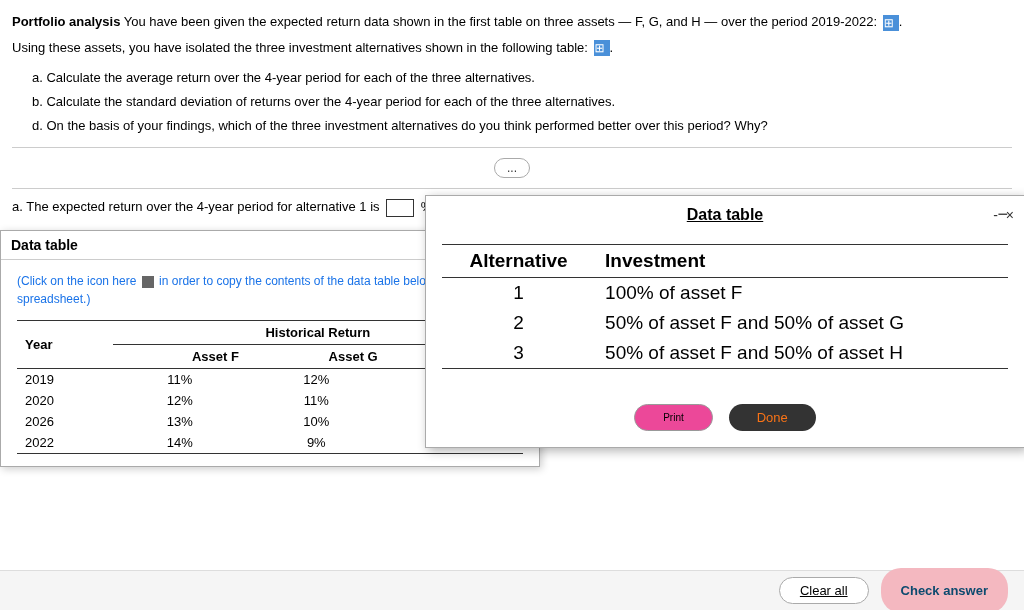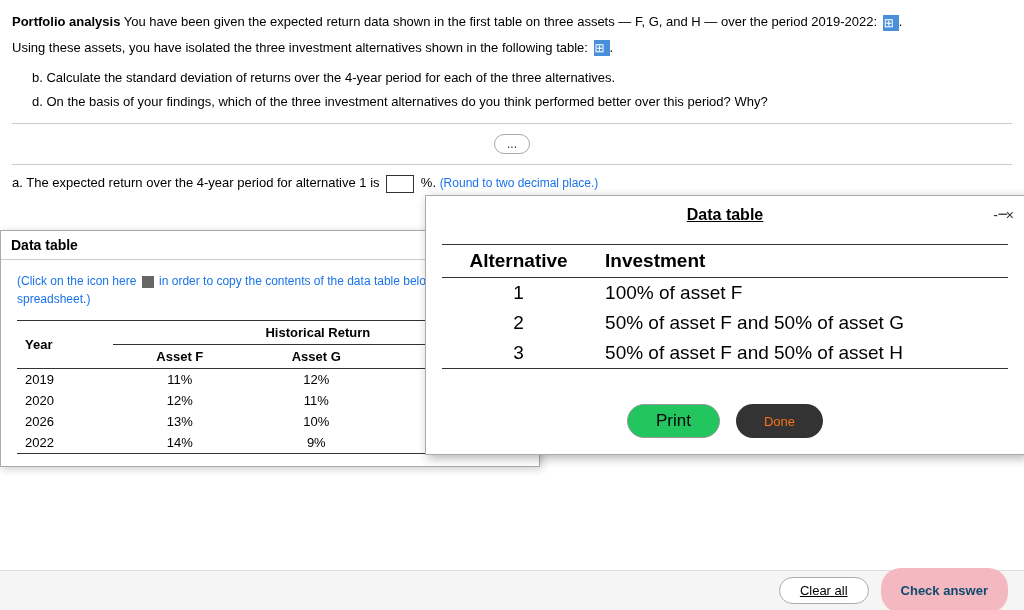--- a/index.html
+++ b/index.html
@@ -155,20 +155,21 @@
     }
     .hist-table thead tr th {
       border-top: 1px solid #333;
       border-bottom: 1px solid #333;
       padding: 4px 8px;
       text-align: center;
       font-weight: bold;
     }
     .hist-table thead tr.sub-header th {
       border-top: none;
+      text-align: right;
     }
     .hist-table tbody tr td {
       padding: 3px 8px;
       text-align: center;
     }
     .hist-table tbody tr:last-child td {
       border-bottom: 1px solid #333;
     }
     .hist-table .year-col {
       text-align: left;
@@ -248,23 +249,23 @@
       display: flex;
       justify-content: center;
       gap: 16px;
       padding: 12px 16px 16px;
     }
 
     .print-btn {
       border: 1px solid #999;
       border-radius: 20px;
       padding: 6px 28px;
-      background: #22c55e;
-      cursor: pointer;
-      font-size: 17px;
+      background: #ec4899;
+      cursor: pointer;
+      font-size: 10px;
     }
 
     .done-btn {
       border: none;
       border-radius: 20px;
       padding: 6px 28px;
       background: #333;
       color: #f97316;
       cursor: pointer;
       font-size: 13px;
@@ -330,20 +331,24 @@
     <span> You have been given the expected return data shown in the first table on three assets — F, G, and H — over the period 2019-2022:</span>
     <span class="table-icon"></span>.
   </p>
   <p class="intro-para">
     <span>Using these assets, you have isolated the three investment alternatives shown in the following table:</span>
     <span class="table-icon"></span>.
   </p>
 
   <ul class="question-list">
     <li>
+      <span class="bold">a.</span>
+      <span>Calculate the average return over the 4-year period for each of the three alternatives.</span>
+    </li>
+    <li>
       <span class="bold">b.</span>
       <span>Calculate the standard deviation of returns over the 4-year period for each of the three alternatives.</span>
     </li>
     <li>
       <span class="bold">d.</span>
       <span>On the basis of your findings, which of the three investment alternatives do you think performed better over this period?  Why?</span>
     </li>
   </ul>
 
   <hr class="divider">

